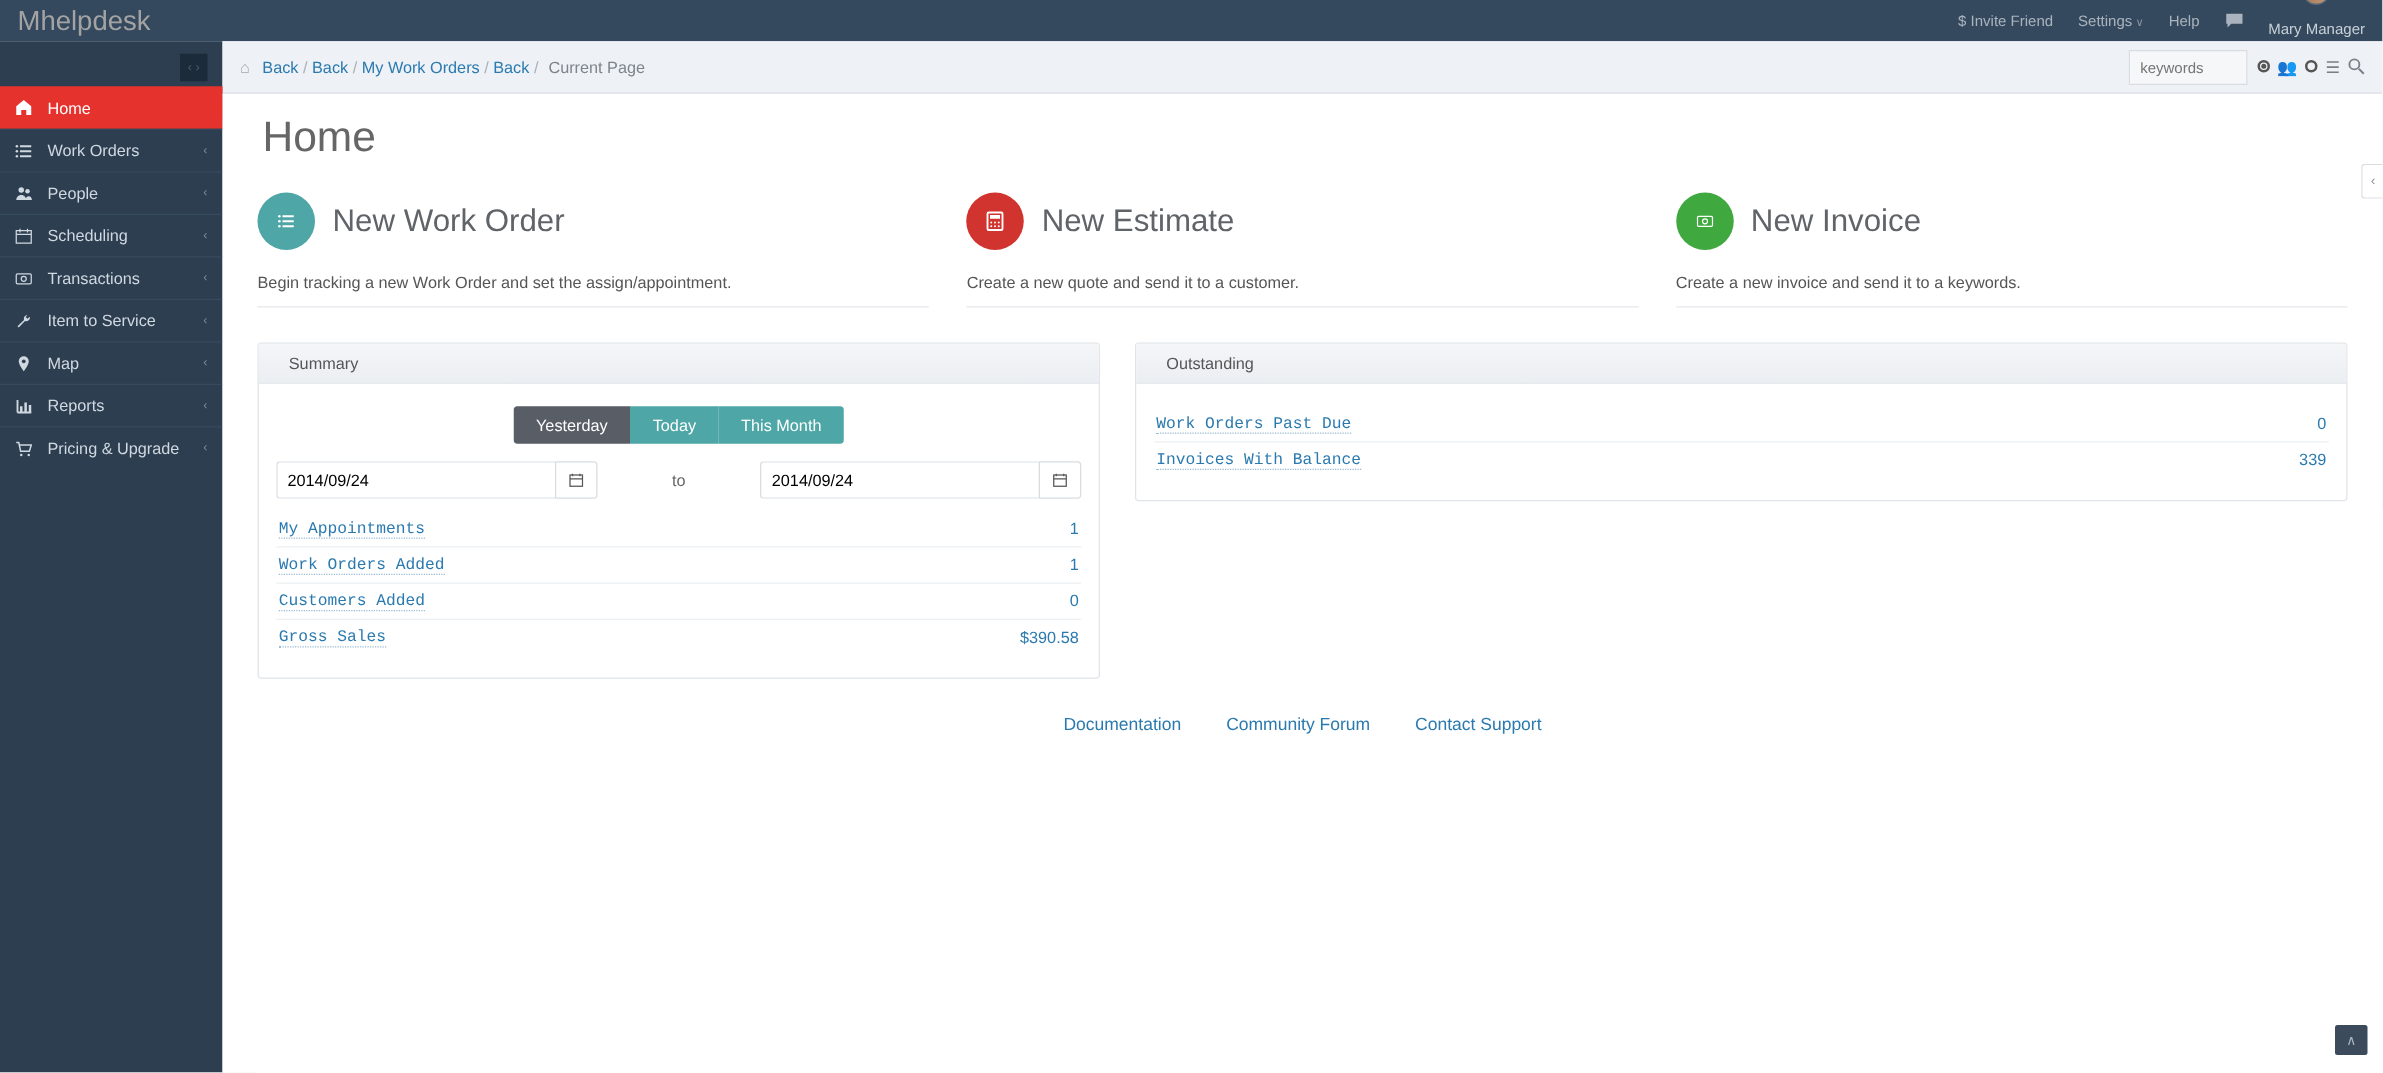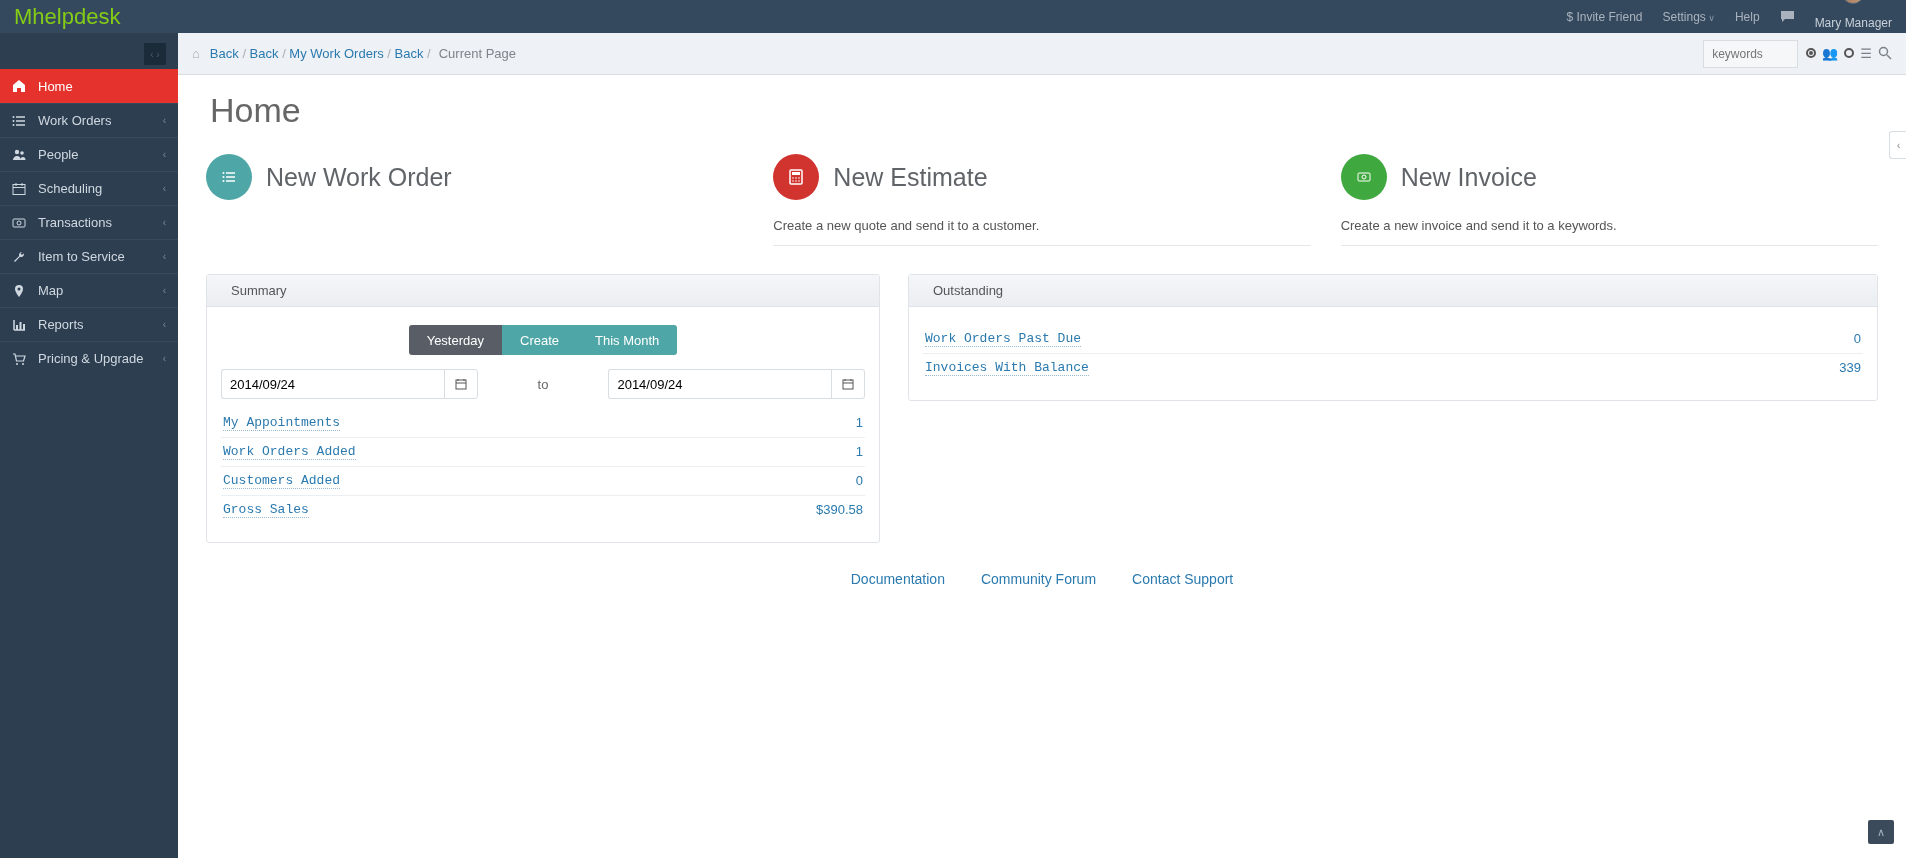--- a/index.html
+++ b/index.html
@@ -1,20 +1,20 @@
 <!DOCTYPE html>
 <html><head>
 <meta charset="utf-8">
 <style>
 * { margin:0; padding:0; box-sizing:border-box; font-family:"Segoe UI","Helvetica Neue",Arial,sans-serif; }
 body { background:#eef1f5; color:#555; font-size:13px; }
 
 
 .topbar { background:#34495e; height:33px; display:flex; align-items:center; padding:0 14px; color:#c8d0d8; }
-.brand { font-size:22px; font-weight:300; color:#84cc16; }
+.brand { font-size:22px; font-weight:300; color:#a3a3a3; }
 .topbar-right { margin-left:auto; display:flex; align-items:center; gap:20px; }
 .topbar-right a { color:#aab3bd; text-decoration:none; font-size:12px; cursor:pointer; }
 .user { display:flex; align-items:center; gap:12px; cursor:pointer;flex-direction:column; }
 .avatar { width:22px; height:22px; border-radius:50%; background:linear-gradient(135deg,#8b6244,#c79b7a); border:1px solid #5d6b79; }
 .chev { font-size:9px; color:#8a97a5; }
 
 
 .layout { display:flex; min-height:calc(100vh - 33px); }
 .sidebar { width:178px; background:#2c3e50; display:flex; flex-direction:column; }
 .collapse-toggle { align-self:flex-end; width:22px; height:22px; background:#1c2b3a; color:#4a5b6c; display:flex; align-items:center; justify-content:center; margin:10px 12px 4px 0; font-size:10px; cursor:pointer; }
@@ -245,20 +245,21 @@
               <div class="circle-ico c-teal">
                 <svg width="14" height="14" viewBox="0 0 14 14">
                   <path stroke="currentColor" stroke-width="1.5" d="M4 3h9M4 7h9M4 11h9"></path>
                   <circle cx="1.5" cy="3" r="1" fill="currentColor"></circle>
                   <circle cx="1.5" cy="7" r="1" fill="currentColor"></circle>
                   <circle cx="1.5" cy="11" r="1" fill="currentColor"></circle>
                 </svg>
               </div>
               <div class="card-title">New Work Order</div>
             </div>
+            <div class="card-desc">Begin tracking a new Work Order and set the assign/appointment.</div>
           </div>
           <div class="card">
             <div class="card-head">
               <div class="circle-ico c-red">
                 <svg width="18" height="18" viewBox="0 0 18 18">
                   <rect x="3" y="2" width="12" height="14" rx="1" fill="none" stroke="currentColor" stroke-width="1.5"></rect>
                   <rect x="5" y="4" width="8" height="3" fill="currentColor"></rect>
                   <circle cx="6" cy="10" r="0.8" fill="currentColor"></circle>
                   <circle cx="9" cy="10" r="0.8" fill="currentColor"></circle>
                   <circle cx="12" cy="10" r="0.8" fill="currentColor"></circle>
@@ -285,21 +286,21 @@
           </div>
         </div>
 
       <div class="panels">
 
         <div class="panel summary-panel">
           <div class="panel-hd">Summary</div>
           <div class="panel-bd">
             <div class="btn-group" id="range-btns">
                 <div class="bg-btn active">Yesterday</div>
-                <div class="bg-btn">Create</div>
+                <div class="bg-btn">Today</div>
                 <div class="bg-btn">This Month</div>
               </div>
             <div class="daterange">
               <input class="dr-input" value="2014/09/24" style="">
               <div class="dr-ico">
                 <svg width="12" height="12" viewBox="0 0 12 12">
                     <rect x="1" y="2" width="10" height="9" fill="none" stroke="#555"></rect>
                     <line x1="1" y1="5" x2="11" y2="5" stroke="#555"></line>
                     <line x1="3" y1="1" x2="3" y2="3" stroke="#555"></line>
                     <line x1="9" y1="1" x2="9" y2="3" stroke="#555"></line>

